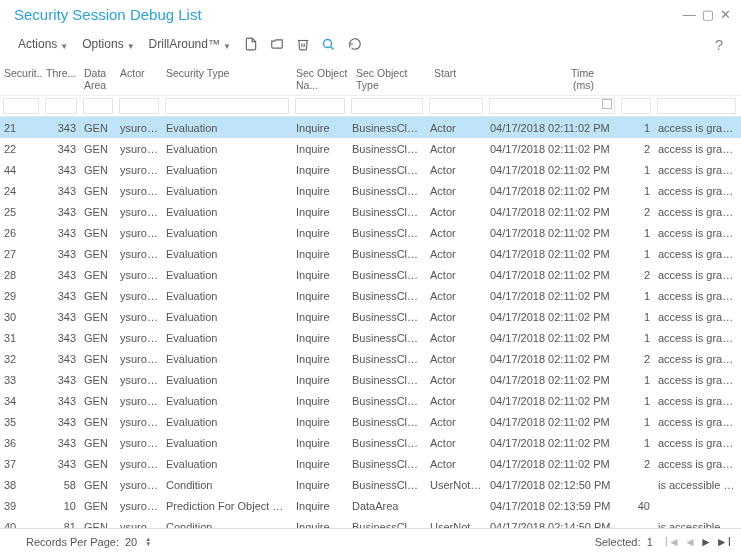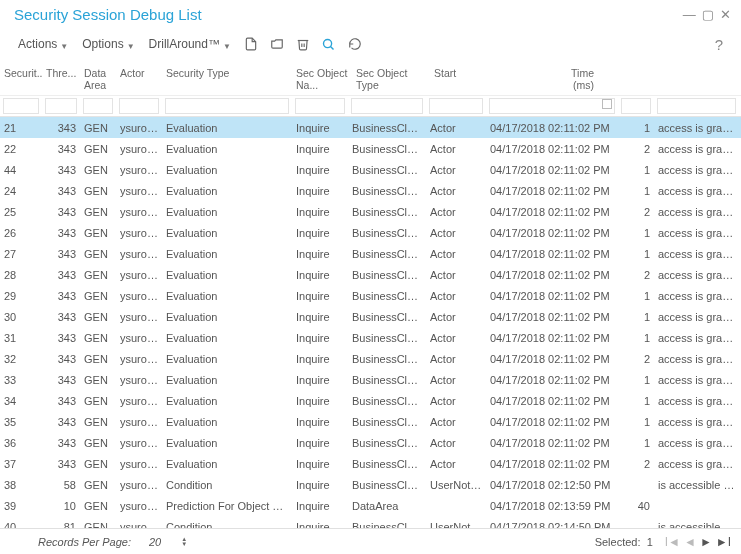--- a/index.html
+++ b/index.html
@@ -33,21 +33,21 @@
   .c4 { width: 130px; } 
   .c5 { width: 56px; } 
   .c6 { width: 78px; } 
   .c7 { width: 60px; } 
   .c8 { width: 132px; } 
   .c9 { width: 36px; text-align: right; } 
   .c10 { width: 85px; } 
   .gfilter .c8 { position: relative; }
   .date-icon { position: absolute; right: 6px; top: 3px; width: 10px; height: 10px; border: 1px solid #bbb; }
   .footer { display: flex; align-items: center; border-top: 1px solid #e0e0e0; padding: 4px 10px; font-size: 11px; color: #555; height: 26px; }
-  .footer .rpp { display: flex; align-items: center; gap: 18px; margin-left: 28px; font-style: italic; }
+  .footer .rpp { display: flex; align-items: center; gap: 6px; margin-left: 16px; }
   .stepper { display: inline-flex; flex-direction: column; font-size: 6px; line-height: 5px; color: #666; margin-left: 2px; cursor: pointer; }
   .footer .sel { margin-left: auto; margin-right: 12px; }
   .pager { display: flex; gap: 4px; color: #555; }
   .pager span { cursor: pointer; font-size: 12px; }
   .pager span.disabled { color: #bbb; }
   svg { display: block; }
 </style>
 </head>
 <body>
 

